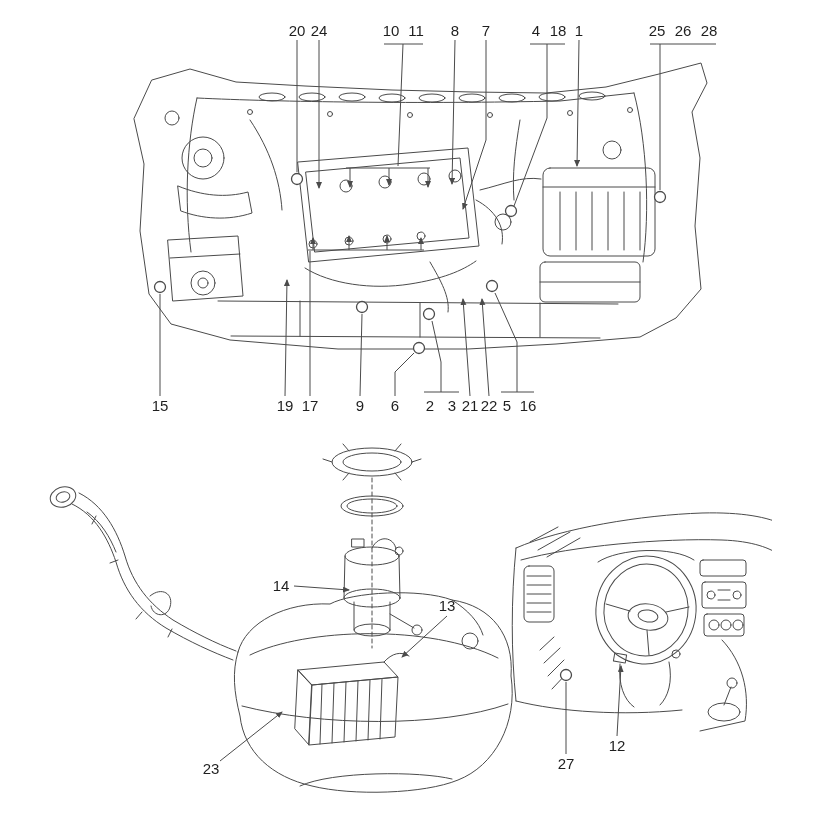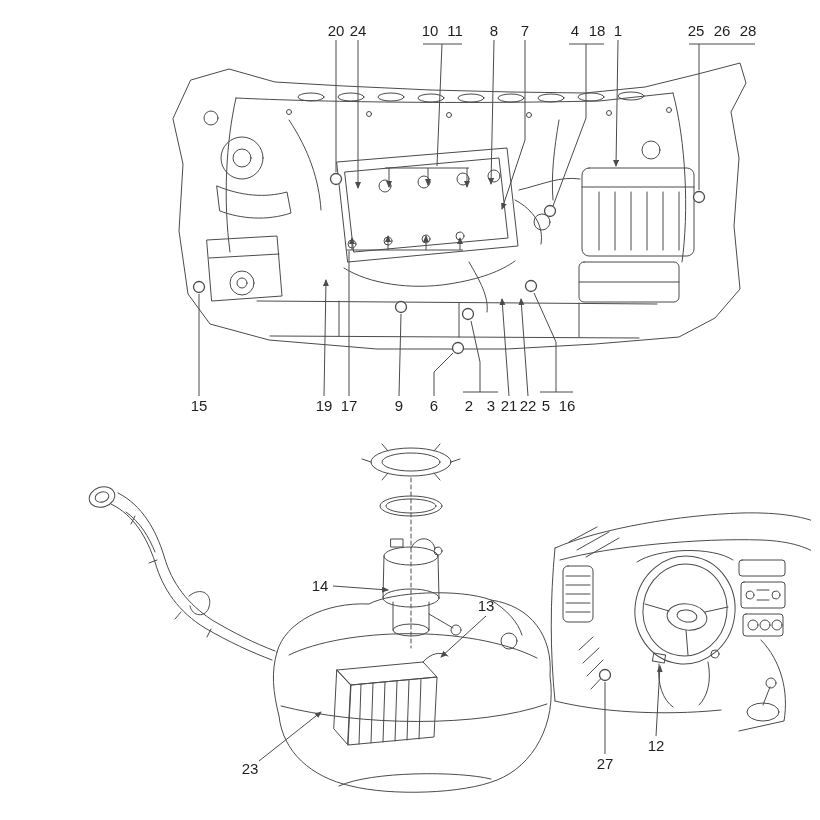--- a/index.html
+++ b/index.html
@@ -1,17 +1,17 @@
 <!DOCTYPE html>
 <html style="--line: #4b4b4b;"><head>
 <meta charset="utf-8">
 <style>
   html,body{margin:0;padding:0;background:#ffffff;}
   .stage{position:relative;width:772px;height:820px;background:#ffffff;overflow:hidden;
-         font-family:"Liberation Sans",sans-serif;margin-left:39px;}
+         font-family:"Liberation Sans",sans-serif;}
   svg{display:block;}
   .art path,.art line,.art ellipse,.art circle,.art rect,.art polyline{
     fill:none;stroke:var(--line,#4b4b4b);stroke-width:1;stroke-linecap:round;stroke-linejoin:round;}
   .lead{fill:none;stroke:var(--line,#4b4b4b);stroke-width:1;}
   .balloon{fill:#ffffff;stroke:var(--line,#4b4b4b);stroke-width:1.3;}
   .callout-text{fill:#1f1f1f;font-size:15px;font-family:"Liberation Sans",sans-serif;}
   .dash{stroke-dasharray:4 3;}
   #arrowhead path{fill:var(--line,#4b4b4b);stroke:none;}
 </style>
 </head>

